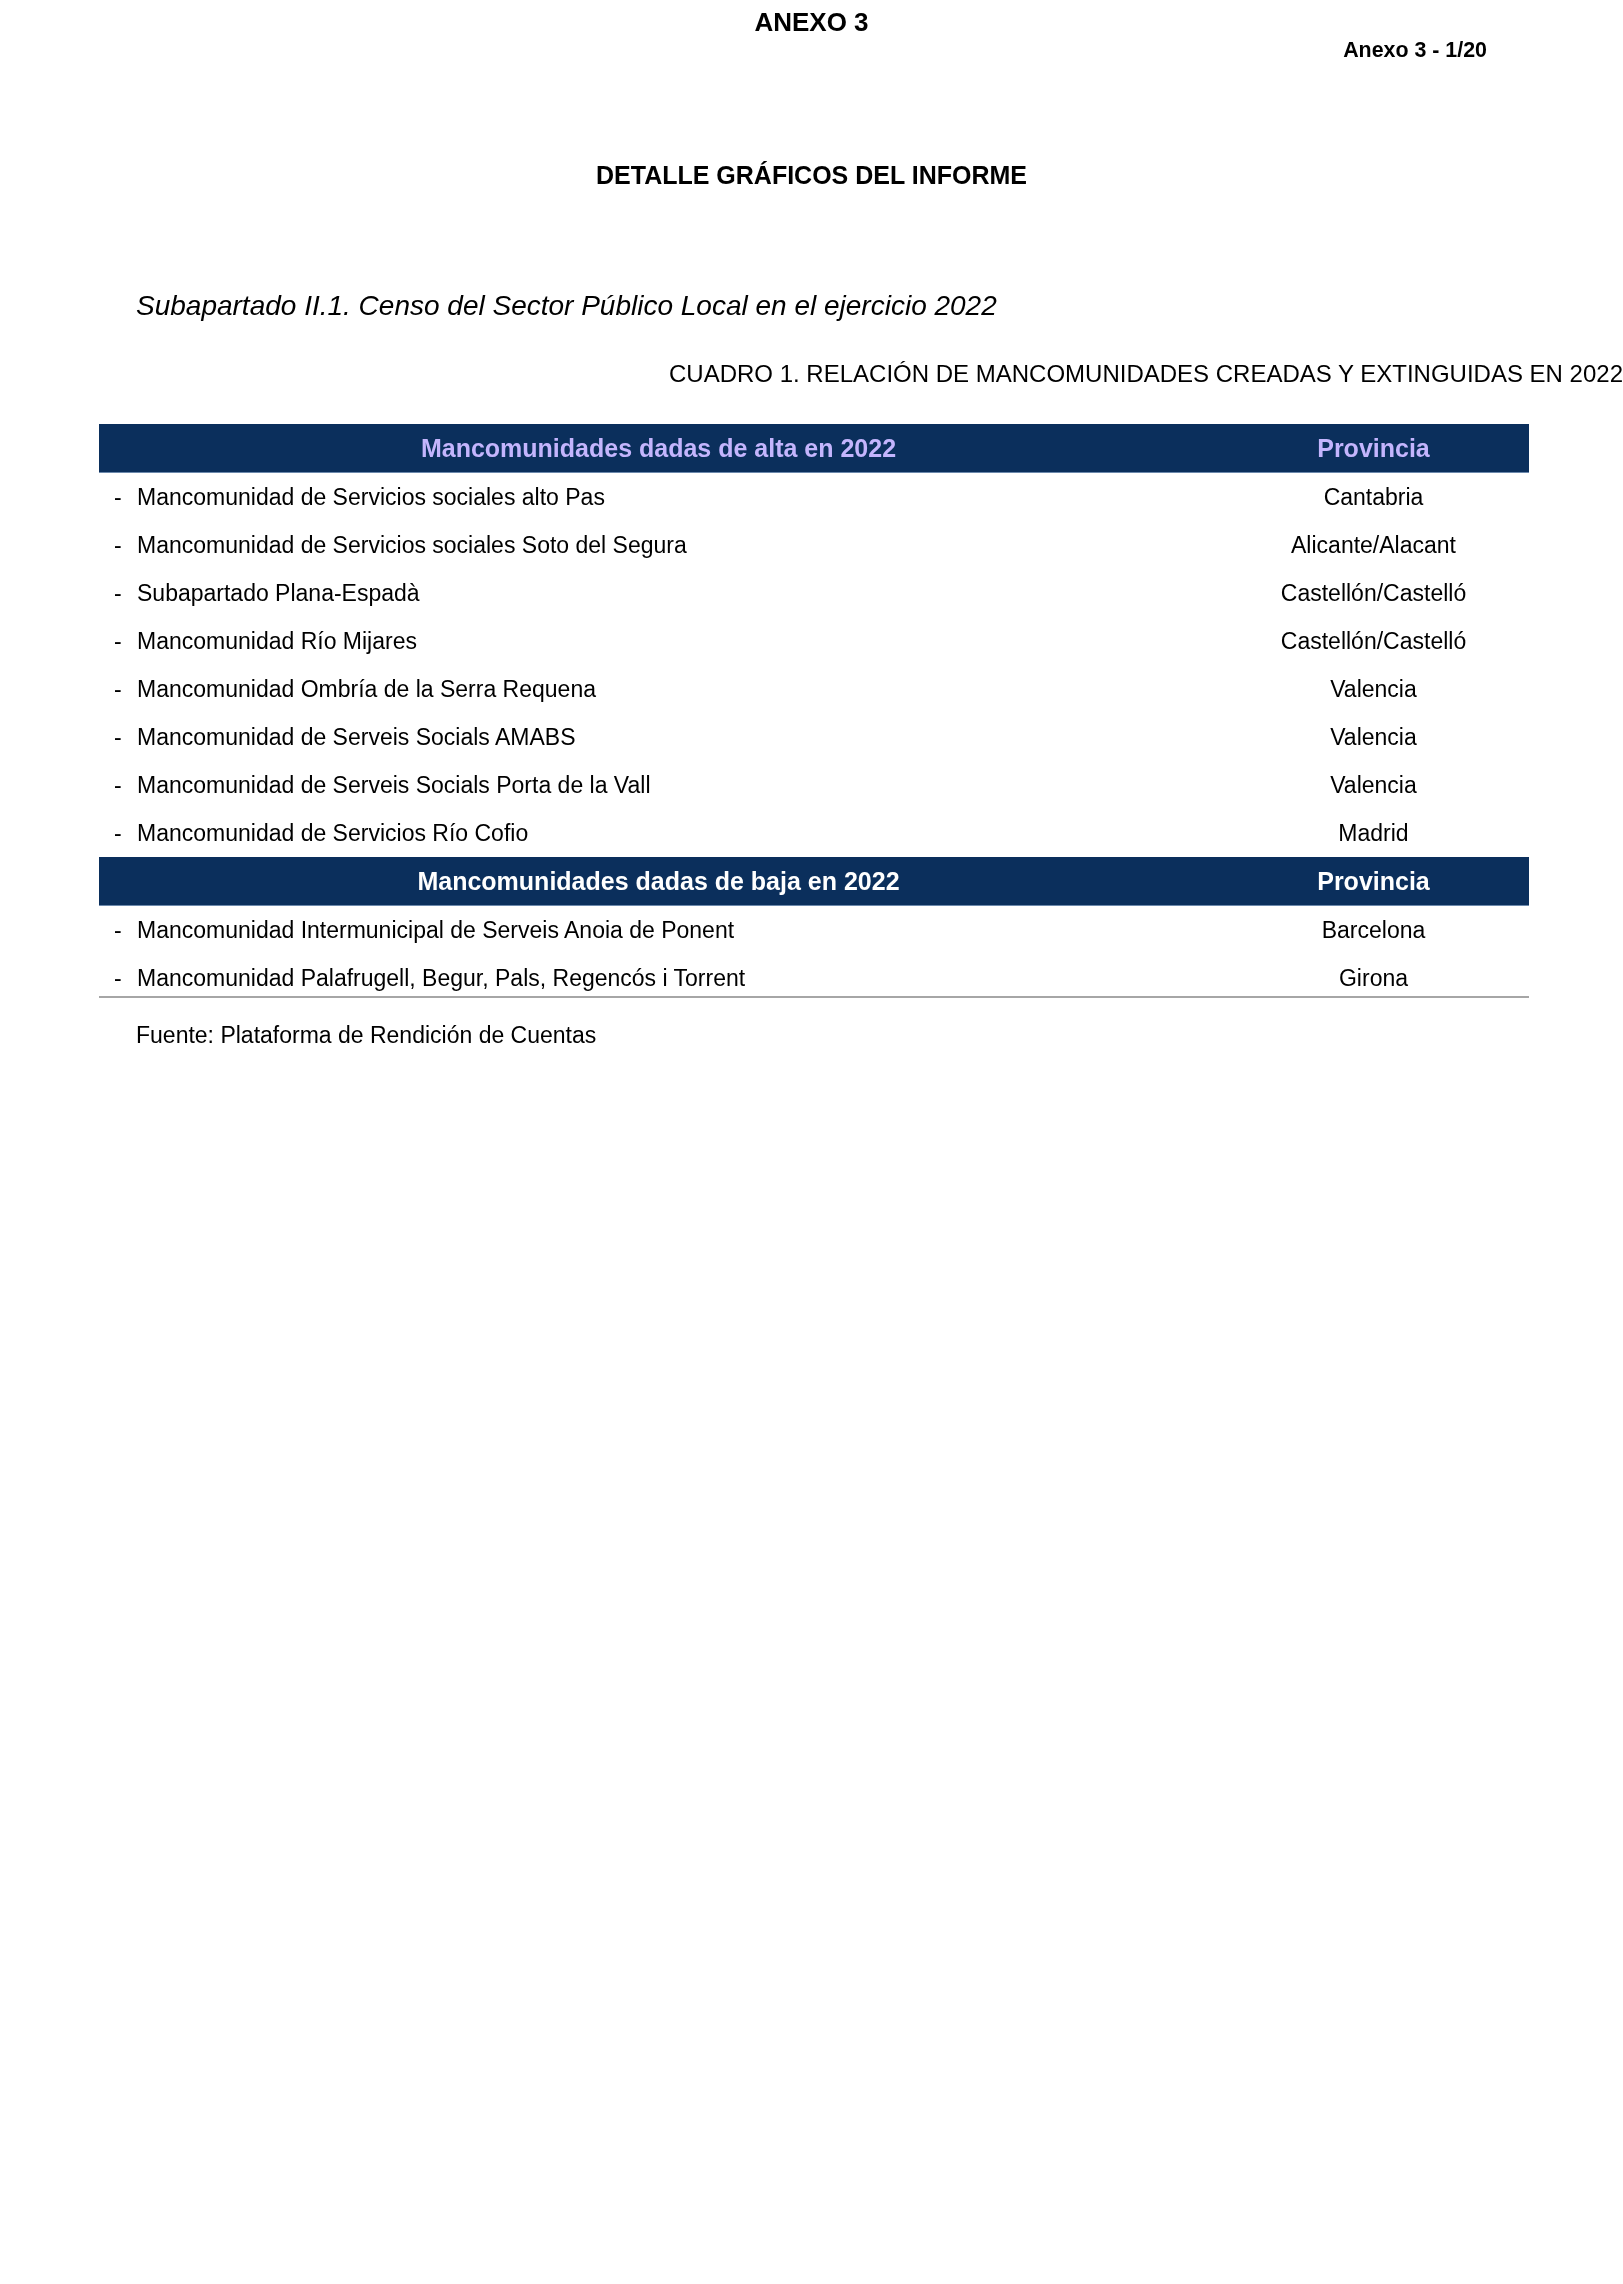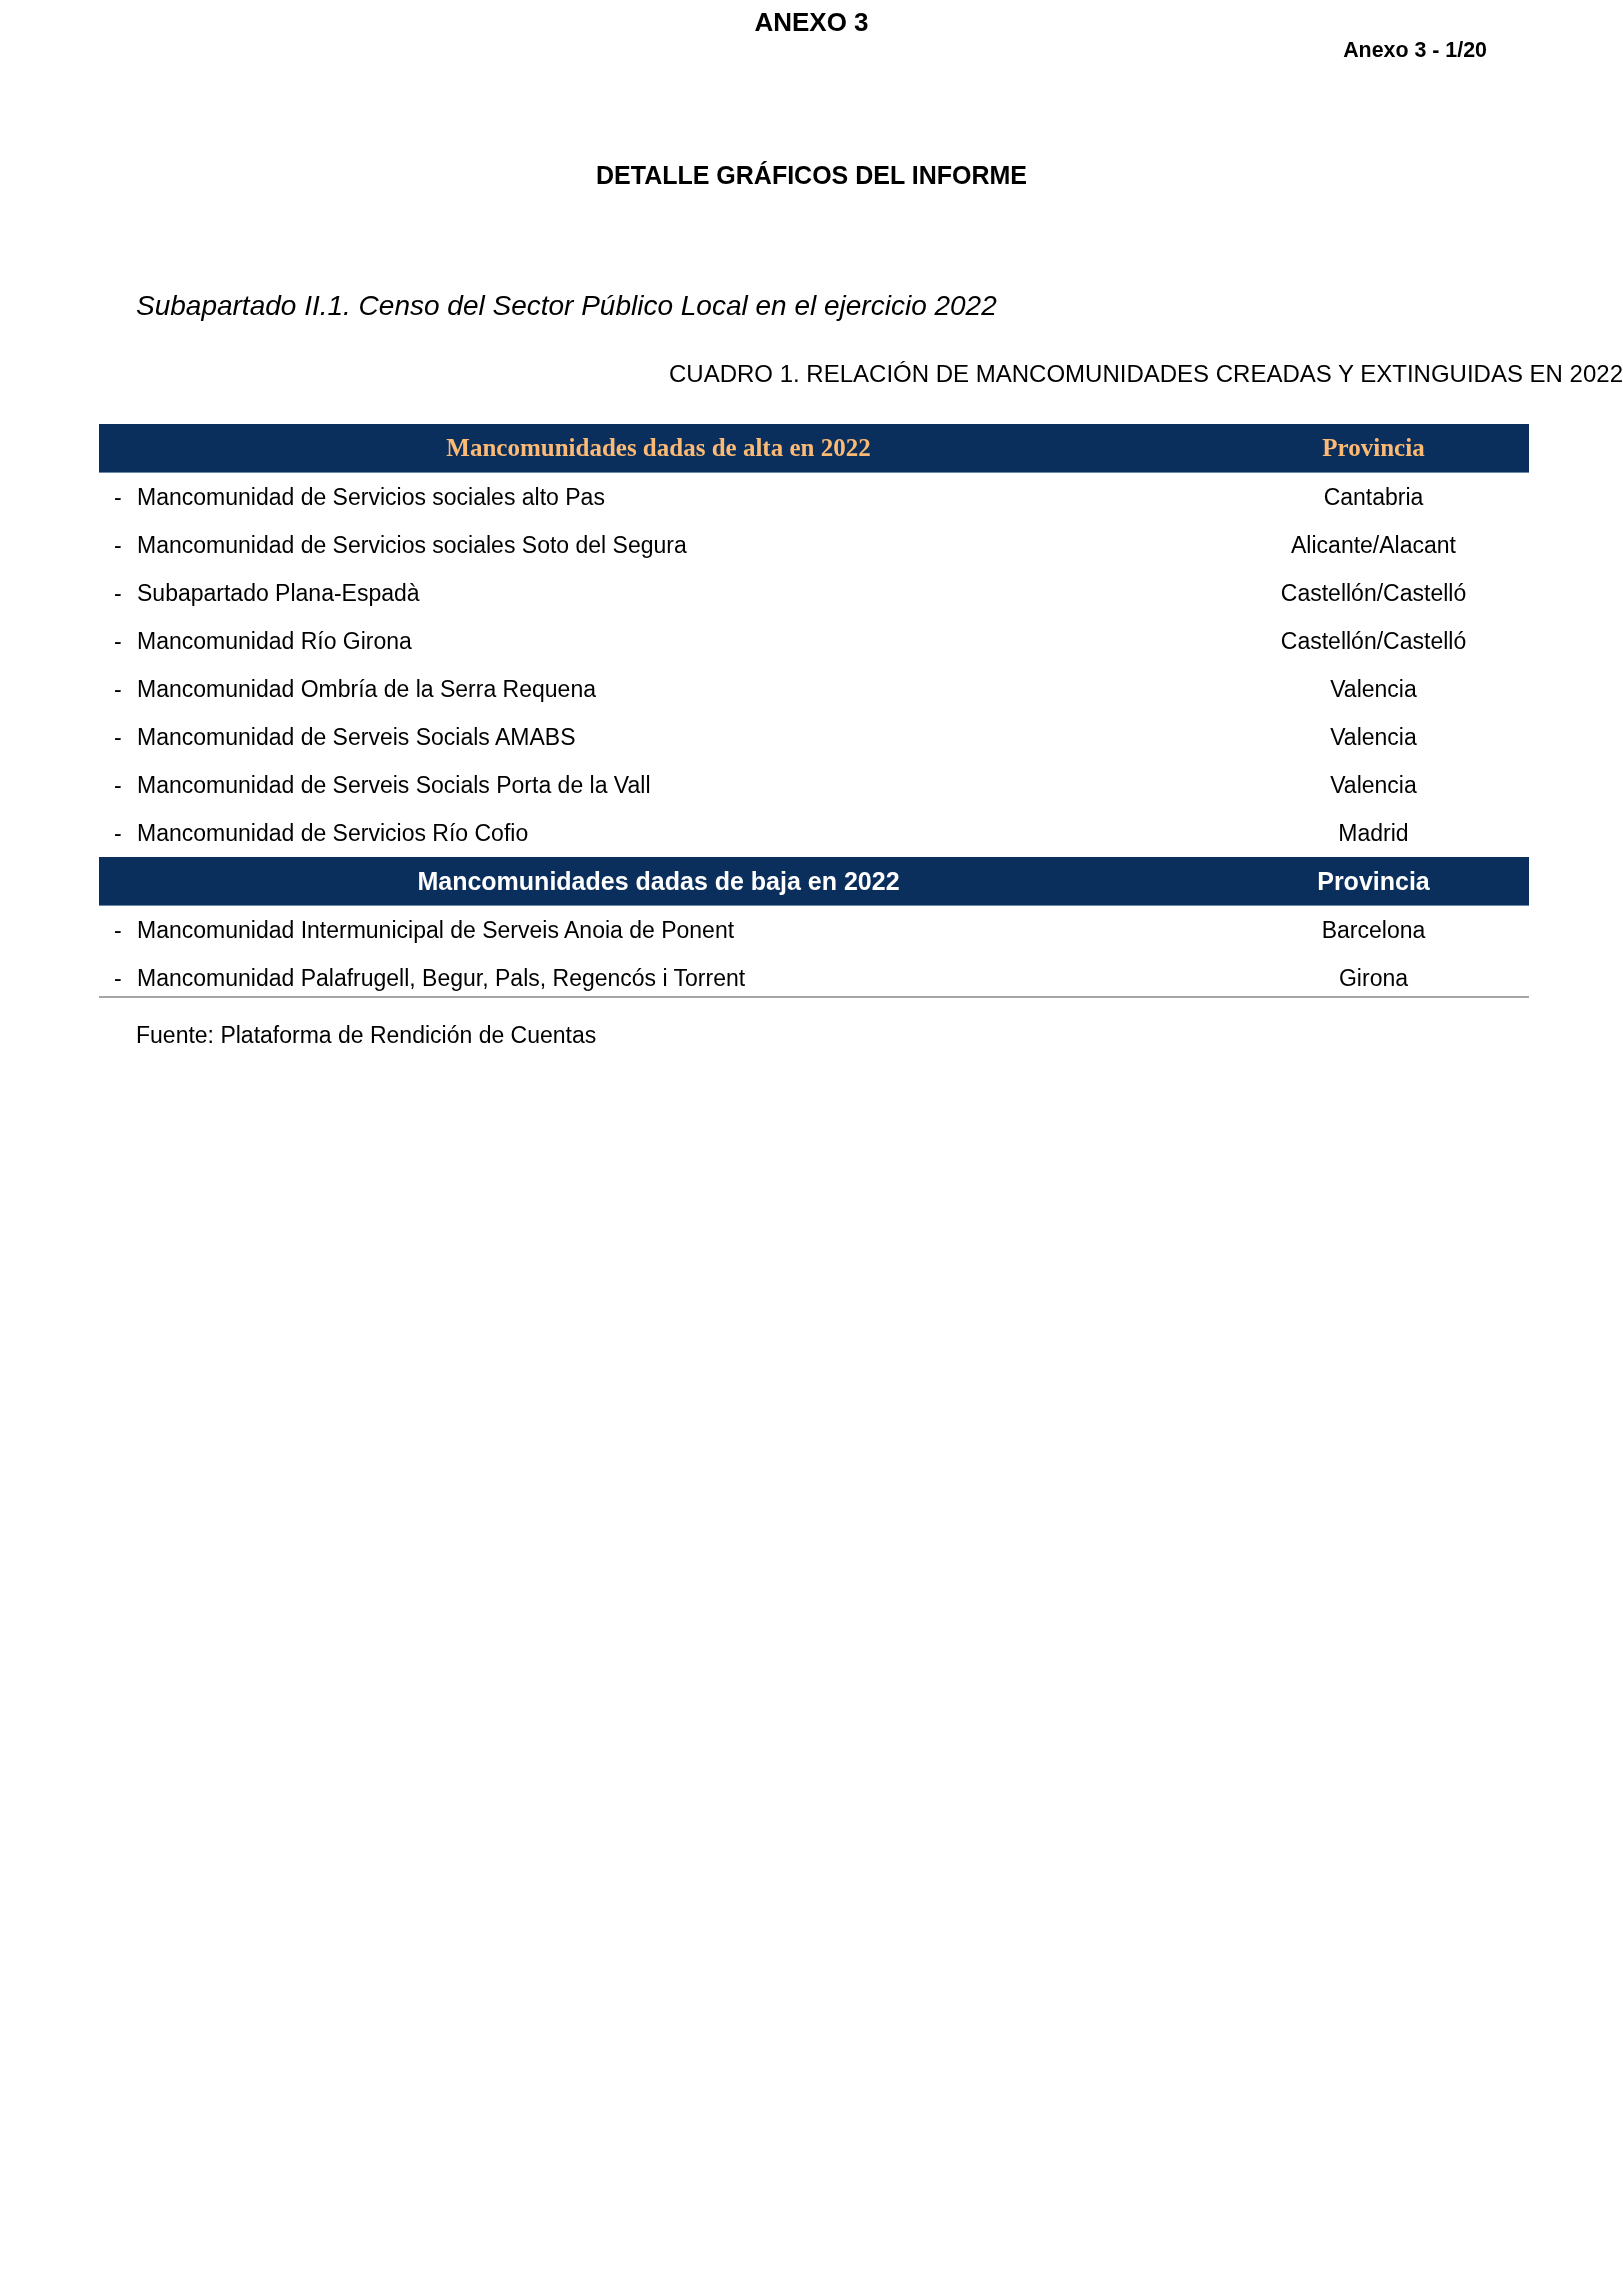--- a/index.html
+++ b/index.html
@@ -89,42 +89,42 @@
 
   <div class="page-number">Anexo 3 - 1/20</div>
 
   <div class="report-title">DETALLE GRÁFICOS DEL INFORME</div>
 
   <div class="subtitle">Subapartado II.1. Censo del Sector Público Local en el ejercicio 2022</div>
 
   <div class="table-title">CUADRO 1. RELACIÓN DE MANCOMUNIDADES CREADAS Y EXTINGUIDAS EN 2022</div>
 
   <div class="mtable" id="mtable">
-      <div class="sec-header" style="background: rgb(11, 47, 92); color: #fdba74; border-bottom-color: rgb(108, 137, 172); font-family: Liberation Serif, serif;">
+      <div class="sec-header" style="background: rgb(11, 47, 92); color: #c4b5fd; border-bottom-color: rgb(108, 137, 172);">
         <div class="c1">Mancomunidades dadas de alta en 2022</div>
         <div class="c2">Provincia</div>
       </div>
       <div class="trow">
         <div class="dash">-</div>
         <div class="name">Mancomunidad de Servicios sociales alto Pas</div>
         <div class="prov">Cantabria</div>
       </div>
       <div class="trow">
         <div class="dash">-</div>
         <div class="name">Mancomunidad de Servicios sociales Soto del Segura</div>
         <div class="prov">Alicante/Alacant</div>
       </div>
       <div class="trow">
         <div class="dash">-</div>
         <div class="name">Subapartado Plana-Espadà</div>
         <div class="prov">Castellón/Castelló</div>
       </div>
       <div class="trow">
         <div class="dash">-</div>
-        <div class="name">Mancomunidad Río Girona</div>
+        <div class="name">Mancomunidad Río Mijares</div>
         <div class="prov">Castellón/Castelló</div>
       </div>
       <div class="trow">
         <div class="dash">-</div>
         <div class="name">Mancomunidad Ombría de la Serra Requena</div>
         <div class="prov">Valencia</div>
       </div>
       <div class="trow">
         <div class="dash">-</div>
         <div class="name">Mancomunidad de Serveis Socials AMABS</div>

